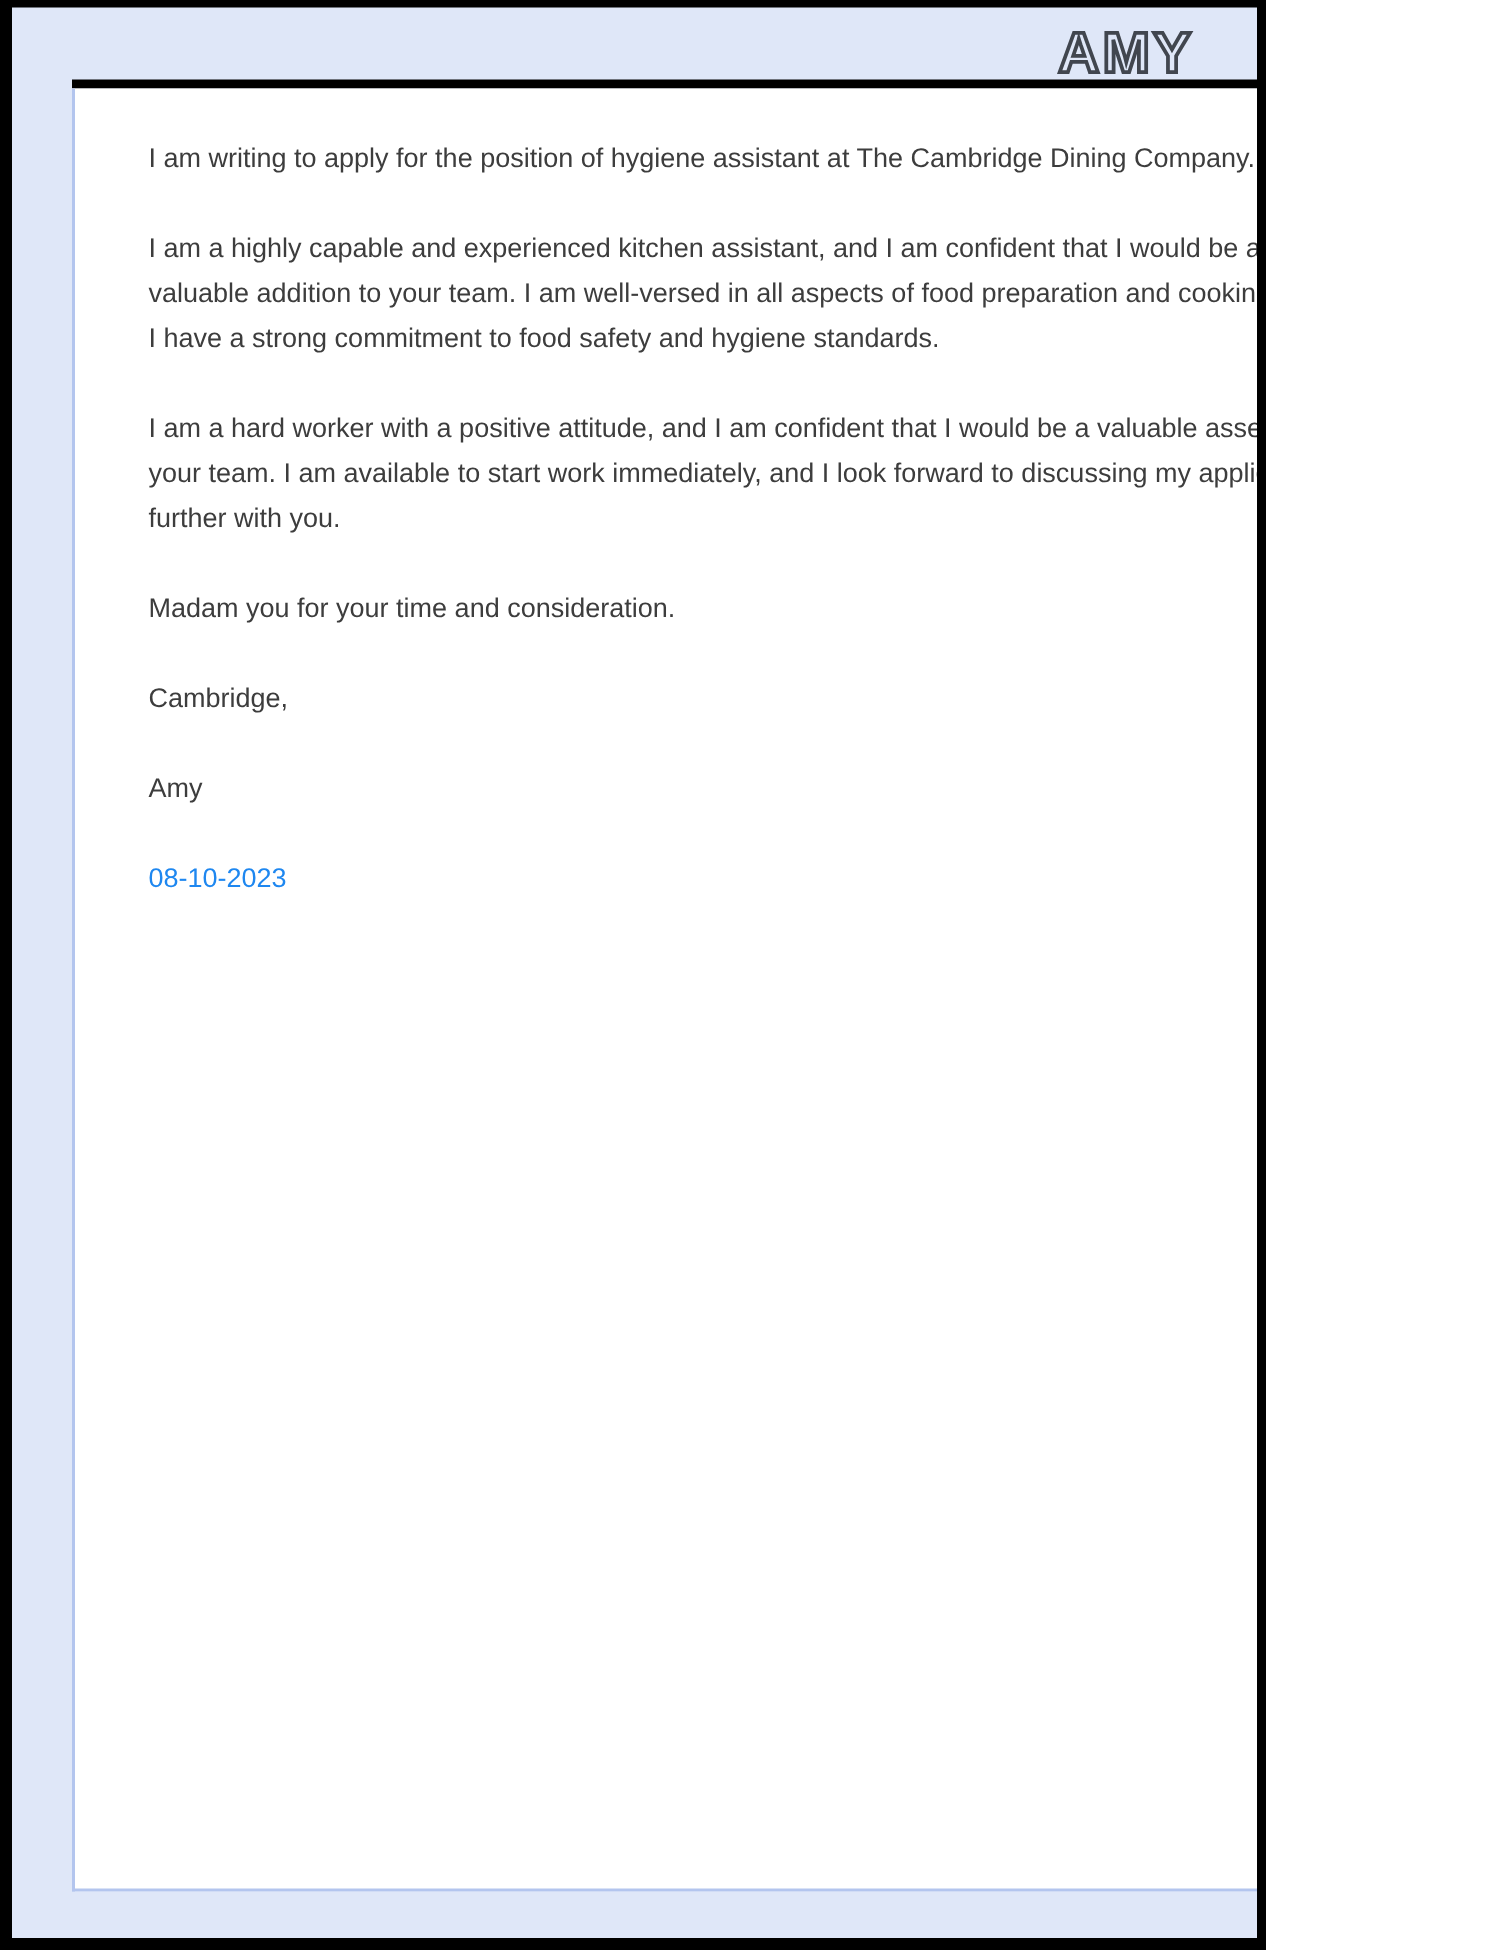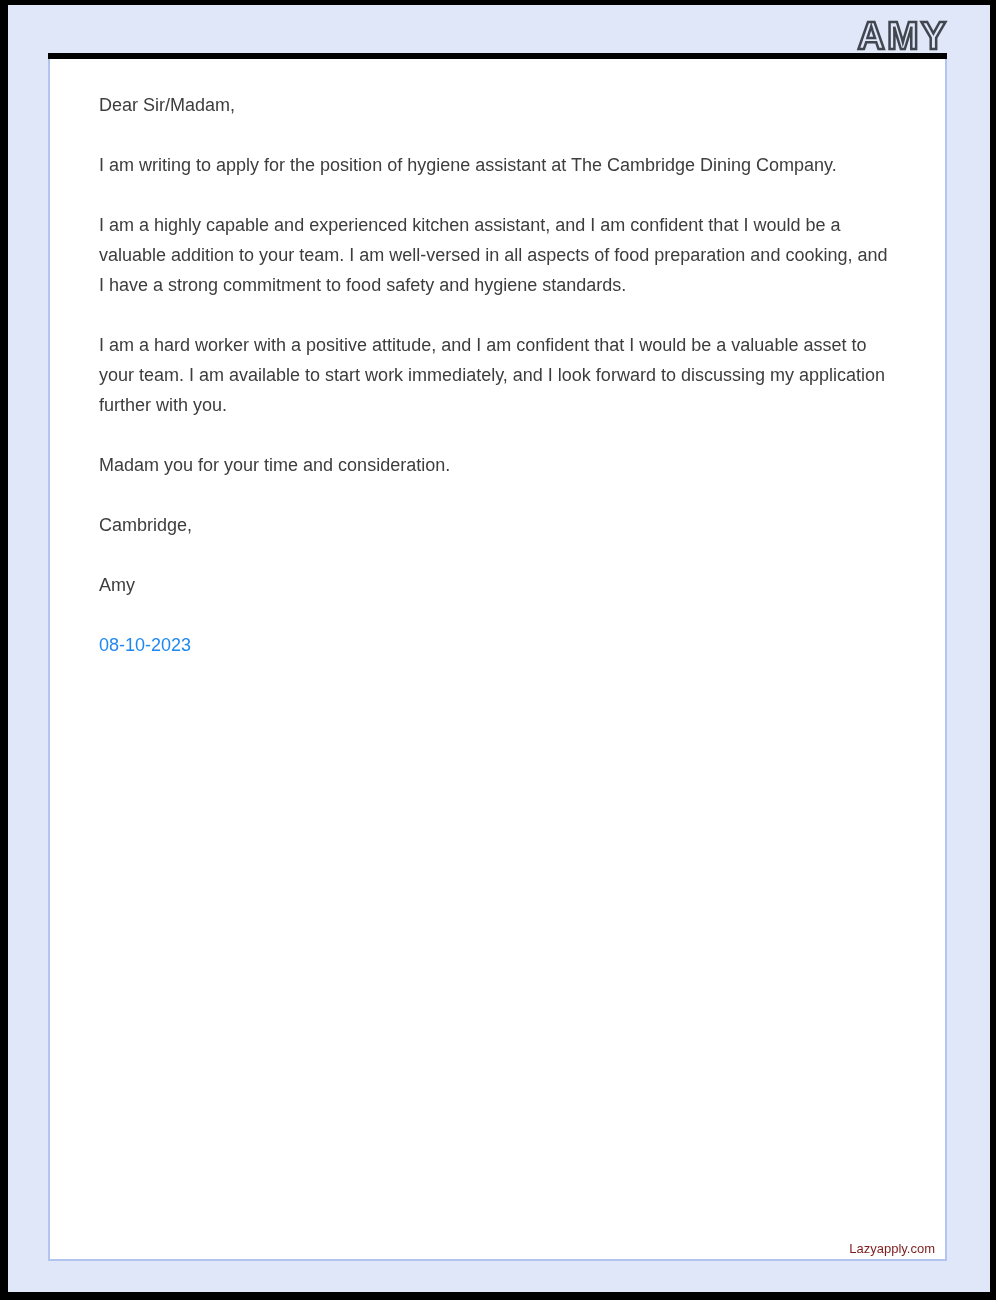--- a/index.html
+++ b/index.html
@@ -2,21 +2,21 @@
 <html><head>
 <meta charset="utf-8">
 <style>
   html, body {
     margin: 0;
     padding: 0;
     font-family: "Liberation Sans", "DejaVu Sans", sans-serif;
   }
   .canvas {
     position: relative;
-    width: 996px;
+    width: 844px;
     height: 1300px;
     box-sizing: border-box;
     background: #dfe7f8;
     border-style: solid;
     border-color: #000000;
     border-width: 5px 6px 8px 8px;
     overflow: hidden;
   }
   .logo {
     position: absolute;
@@ -76,21 +76,20 @@
 <body>
 
 <div class="canvas">
 
   <div class="logo">AMY</div>
 
   <div class="page-top-bar"></div>
 
   <div class="page">
 
-    <p>Dear Sir/Madam,</p>
 
     <p>I am writing to apply for the position of hygiene assistant at The Cambridge Dining Company.</p>
 
     <p>I am a highly capable and experienced kitchen assistant, and I am confident that I would be a valuable addition to your team. I am well-versed in all aspects of food preparation and cooking, and I have a strong commitment to food safety and hygiene standards.</p>
 
     <p>I am a hard worker with a positive attitude, and I am confident that I would be a valuable asset to your team. I am available to start work immediately, and I look forward to discussing my application further with you.</p>
 
     <p>Madam you for your time and consideration.</p>
 
     <p>Cambridge,</p>

